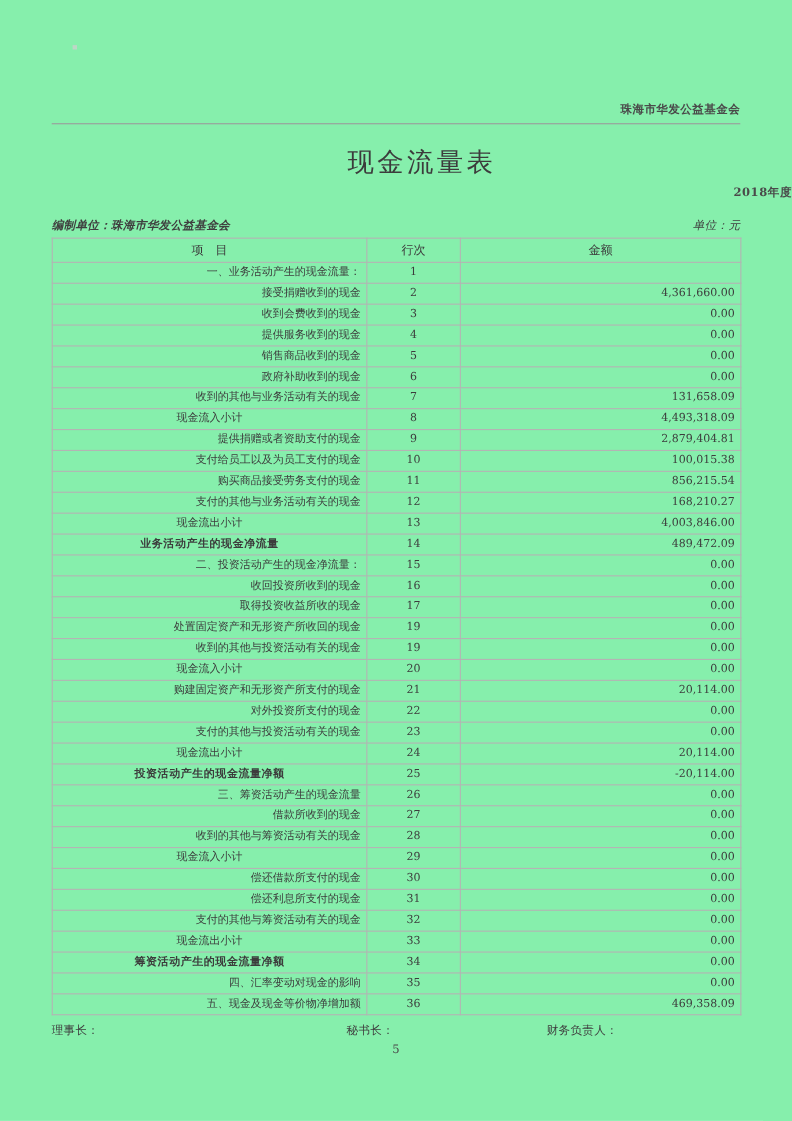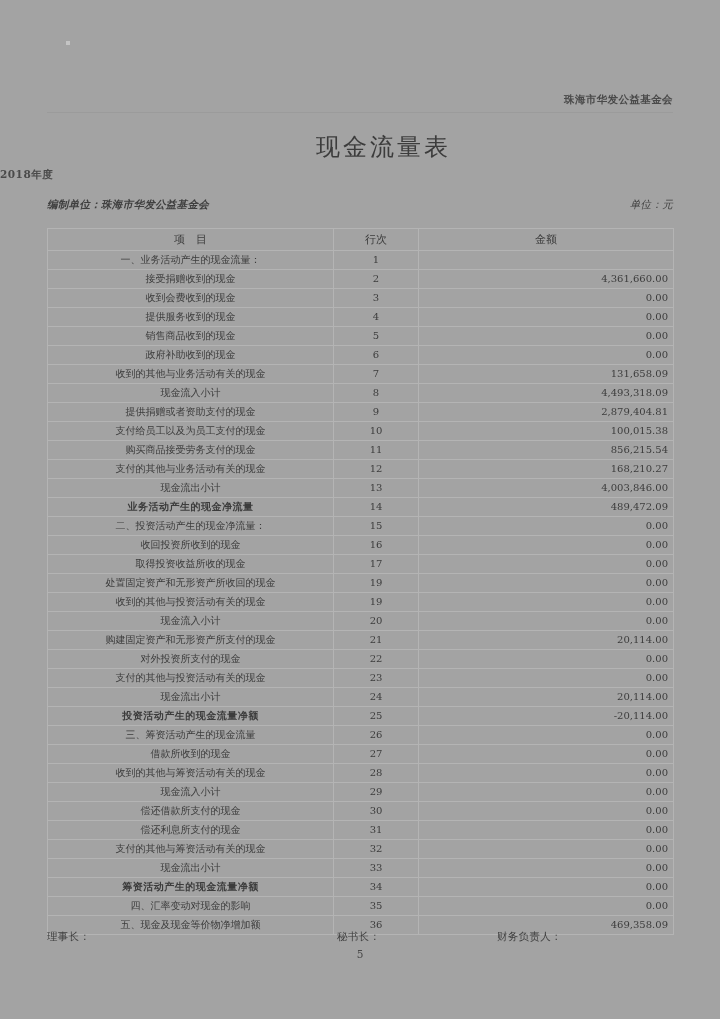--- a/index.html
+++ b/index.html
@@ -11,21 +11,21 @@
     width: 720px;
     height: 1019px;
     position: relative;
     font-family: "DejaVu Sans", "Liberation Sans", sans-serif;
     color: #3a3a3a;
     overflow: hidden;
   }
   .page {
     position: absolute;
     inset: 0;
-    background: #a3a3a3;
+    background: #86efac;
   }
   
   .scan-speck {
     position: absolute;
     left: 66px;
     top: 41px;
     width: 4px;
     height: 4px;
     background: #cfcfcf;
     opacity: .75;
@@ -56,21 +56,21 @@
     font-size: 24px;
     letter-spacing: 3px;
     color: #3c3c3c;
     font-family: Liberation Sans, sans-serif;
     margin-left: 47px;
   }
   .doc-subtitle {
     position: absolute;
     left: 0; right: 0;
     top: 168px;
-    text-align: left;
+    text-align: right;
     font-size: 10.5px;
     font-weight: 700;
     letter-spacing: .5px;
     color: #4a4a4a;
     font-family: "DejaVu Serif", "Liberation Serif", serif;
   }
   .meta-row {
     position: absolute;
     left: 47px;
     right: 47px;
@@ -89,62 +89,61 @@
   table.cf {
     position: absolute;
     left: 47px;
     top: 216px;
     width: 626px;
     border-collapse: collapse;
     font-family: "DejaVu Serif", "Liberation Serif", serif;
     font-size: 10px;
     color: #3c3c3c;
     table-layout: fixed;
-    margin-top: 12px;
   }
   table.cf th, table.cf td {
     border: 1px solid #b4b4b4;
     height: 18px;
     padding: 0 5px;
     line-height: 16px;
     overflow: hidden;
     white-space: nowrap;
   }
   table.cf th {
     font-weight: 400;
     text-align: center;
     font-size: 11px;
     height: 21px;
   }
   col.c-item  { width: 286px; }
   col.c-line  { width: 85px; }
   col.c-amt   { width: 255px; }
 
-  td.item  { text-align: center; }
+  td.item  { text-align: right; }
   td.item.center { text-align: center; }
   td.item.bold { font-weight: 700; text-align: center; letter-spacing: .5px; }
   td.line  { text-align: center; }
   td.amt   { text-align: right; padding-right: 7px; }
 
   .signatures {
     position: absolute;
     left: 47px;
     right: 47px;
     top: 930px;
     font-size: 10.5px;
     font-family: "DejaVu Serif", "Liberation Serif", serif;
     color: #3f3f3f;
   }
   .sig {
     position: absolute;
     top: 0;
     letter-spacing: .3px;
   }
   .sig-1 { left: 0px; }
-  .sig-2 { left: 268px; margin-left: 22px; }
+  .sig-2 { left: 268px; }
   .sig-3 { left: 450px; }
 
   .page-number {
     position: absolute;
     left: 0; right: 0;
     top: 948px;
     text-align: center;
     font-size: 10.5px;
     color: #4a4a4a;
     font-family: "DejaVu Serif", "Liberation Serif", serif;

